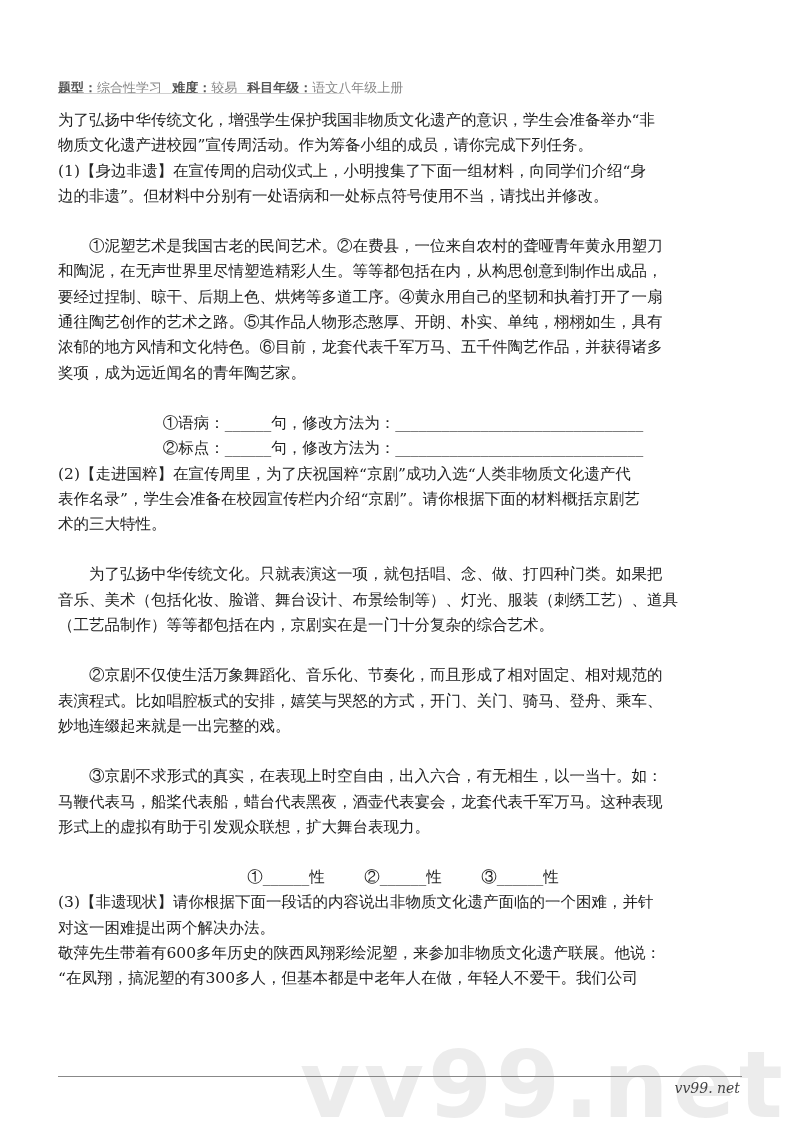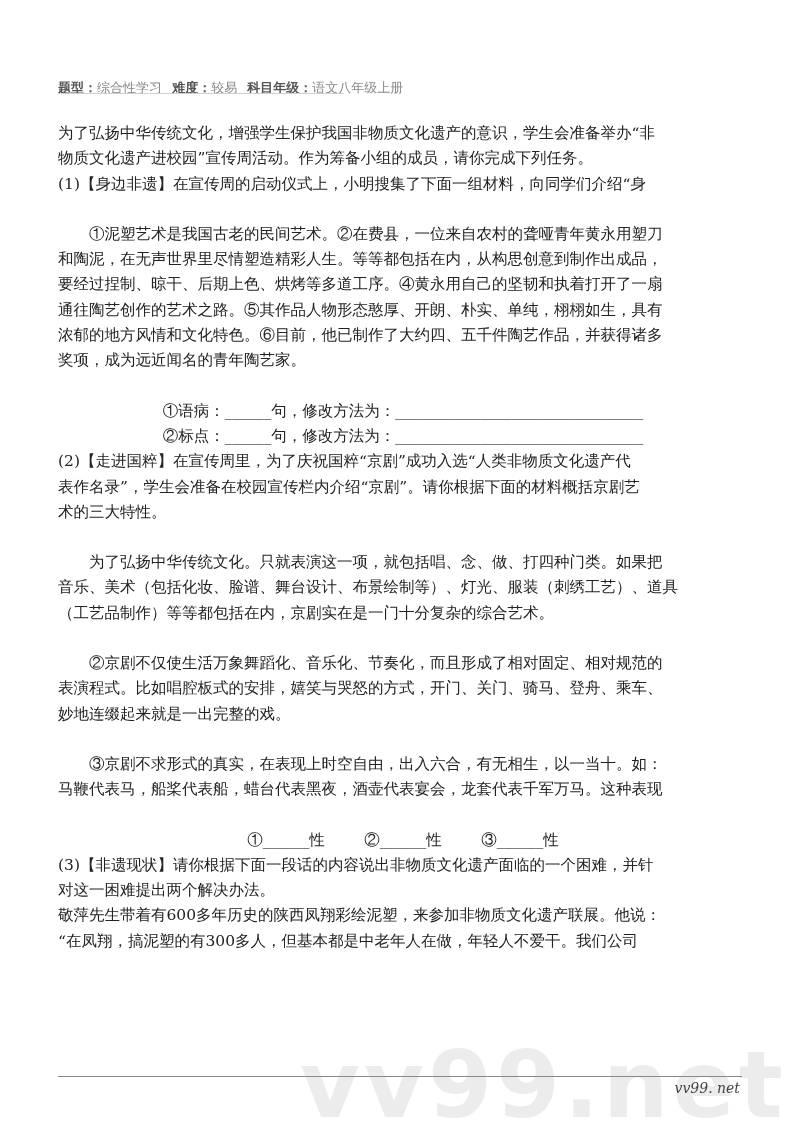--- a/index.html
+++ b/index.html
@@ -4,21 +4,21 @@
 <style>
   html, body { margin: 0; padding: 0; background: #ffffff; }
   body { width: 800px; height: 1131px; position: relative; overflow: hidden;
          font-family: "DejaVu Serif", "Liberation Serif", serif; color: #222; }
   .meta { position: absolute; left: 58px; top: 79px; font-size: 13px; color: #888;
           font-family: "DejaVu Sans", "Liberation Sans", sans-serif; white-space: nowrap; }
   .meta b { color: #555; font-weight: bold; }
   .meta .sep { display: inline-block; width: 6px; }
   .rule-top { position: absolute; left: 58px; top: 93px; width: 286px; height: 1px; background: #d0d0d0; width: 286px; }
   .rule-top { width: 286px; }
-  .content { position: absolute; left: 58px; top: 108px; width: 690px; font-size: 15.5px; line-height: 25.3px; margin-top: 13px; }
+  .content { position: absolute; left: 58px; top: 108px; width: 690px; font-size: 15.5px; line-height: 25.3px; }
   .content p { margin: 0; }
   .indent { text-indent: 2em; }
   .gap { height: 25px; }
   .blanks { white-space: pre; text-align: center; }
   .watermark { position: absolute; left: 300px; top: 1032px; font-size: 92px; font-weight: bold;
                color: rgba(200,200,200,0.35); font-family: "DejaVu Sans", "Liberation Sans", sans-serif;
                letter-spacing: 4px; pointer-events: none; }
   .rule-bottom { position: absolute; left: 58px; top: 1076px; width: 684px; height: 1px; background: #888; }
   .footer { position: absolute; right: 60px; top: 1080px; font-size: 14px; font-style: italic; color: #444;
             font-family: "DejaVu Serif", "Liberation Serif", serif; }
@@ -33,45 +33,47 @@
 </div>
 <div class="rule-top"></div>
 
 <div class="watermark">vv99.net</div>
 
 <div class="content">
   <p>为了弘扬中华传统文化，增强学生保护我国非物质文化遗产的意识，学生会准备举办“非</p>
   <p>物质文化遗产进校园”宣传周活动。作为筹备小组的成员，请你完成下列任务。</p>
 
   <p>(1)【身边非遗】在宣传周的启动仪式上，小明搜集了下面一组材料，向同学们介绍“身</p>
+  <p>边的非遗”。但材料中分别有一处语病和一处标点符号使用不当，请找出并修改。</p>
   <div class="gap"></div>
   <p class="indent">①泥塑艺术是我国古老的民间艺术。②在费县，一位来自农村的聋哑青年黄永用塑刀</p>
   <p>和陶泥，在无声世界里尽情塑造精彩人生。等等都包括在内，从构思创意到制作出成品，</p>
   <p>要经过捏制、晾干、后期上色、烘烤等多道工序。④黄永用自己的坚韧和执着打开了一扇</p>
   <p>通往陶艺创作的艺术之路。⑤其作品人物形态憨厚、开朗、朴实、单纯，栩栩如生，具有</p>
-  <p>浓郁的地方风情和文化特色。⑥目前，他已制作了大约四、五千件陶艺作品，并获得诸多</p>
+  <p>浓郁的地方风情和文化特色。⑥目前，龙套代表千军万马、五千件陶艺作品，并获得诸多</p>
   <p>奖项，成为远近闻名的青年陶艺家。</p>
   <div class="gap"></div>
   <p class="blanks">①语病：______句，修改方法为：________________________________</p>
   <p class="blanks">②标点：______句，修改方法为：________________________________</p>
 
   <p>(2)【走进国粹】在宣传周里，为了庆祝国粹“京剧”成功入选“人类非物质文化遗产代</p>
   <p>表作名录”，学生会准备在校园宣传栏内介绍“京剧”。请你根据下面的材料概括京剧艺</p>
   <p>术的三大特性。</p>
   <div class="gap"></div>
   <p class="indent">为了弘扬中华传统文化。只就表演这一项，就包括唱、念、做、打四种门类。如果把</p>
   <p>音乐、美术（包括化妆、脸谱、舞台设计、布景绘制等）、灯光、服装（刺绣工艺）、道具</p>
   <p>（工艺品制作）等等都包括在内，京剧实在是一门十分复杂的综合艺术。</p>
   <div class="gap"></div>
   <p class="indent">②京剧不仅使生活万象舞蹈化、音乐化、节奏化，而且形成了相对固定、相对规范的</p>
   <p>表演程式。比如唱腔板式的安排，嬉笑与哭怒的方式，开门、关门、骑马、登舟、乘车、</p>
   <p>妙地连缀起来就是一出完整的戏。</p>
   <div class="gap"></div>
   <p class="indent">③京剧不求形式的真实，在表现上时空自由，出入六合，有无相生，以一当十。如：</p>
   <p>马鞭代表马，船桨代表船，蜡台代表黑夜，酒壶代表宴会，龙套代表千军万马。这种表现</p>
+  <p>形式上的虚拟有助于引发观众联想，扩大舞台表现力。</p>
   <div class="gap"></div>
   <p class="blanks">①______性        ②______性        ③______性</p>
 
   <p>(3)【非遗现状】请你根据下面一段话的内容说出非物质文化遗产面临的一个困难，并针</p>
   <p>对这一困难提出两个解决办法。</p>
   <p>敬萍先生带着有600多年历史的陕西凤翔彩绘泥塑，来参加非物质文化遗产联展。他说：</p>
   <p>“在凤翔，搞泥塑的有300多人，但基本都是中老年人在做，年轻人不爱干。我们公司</p>
 </div>
 
 <div class="rule-bottom"></div>

